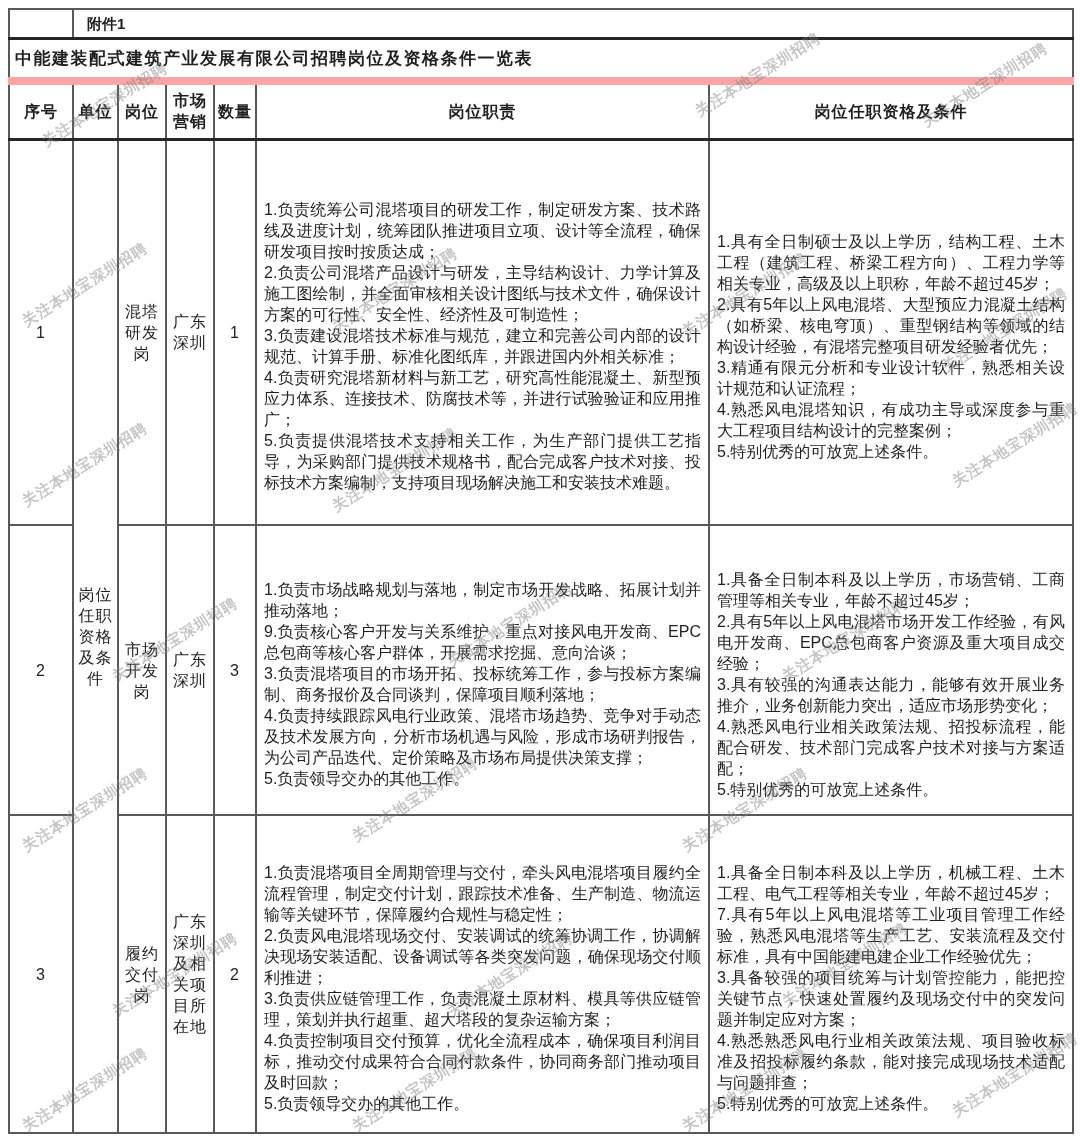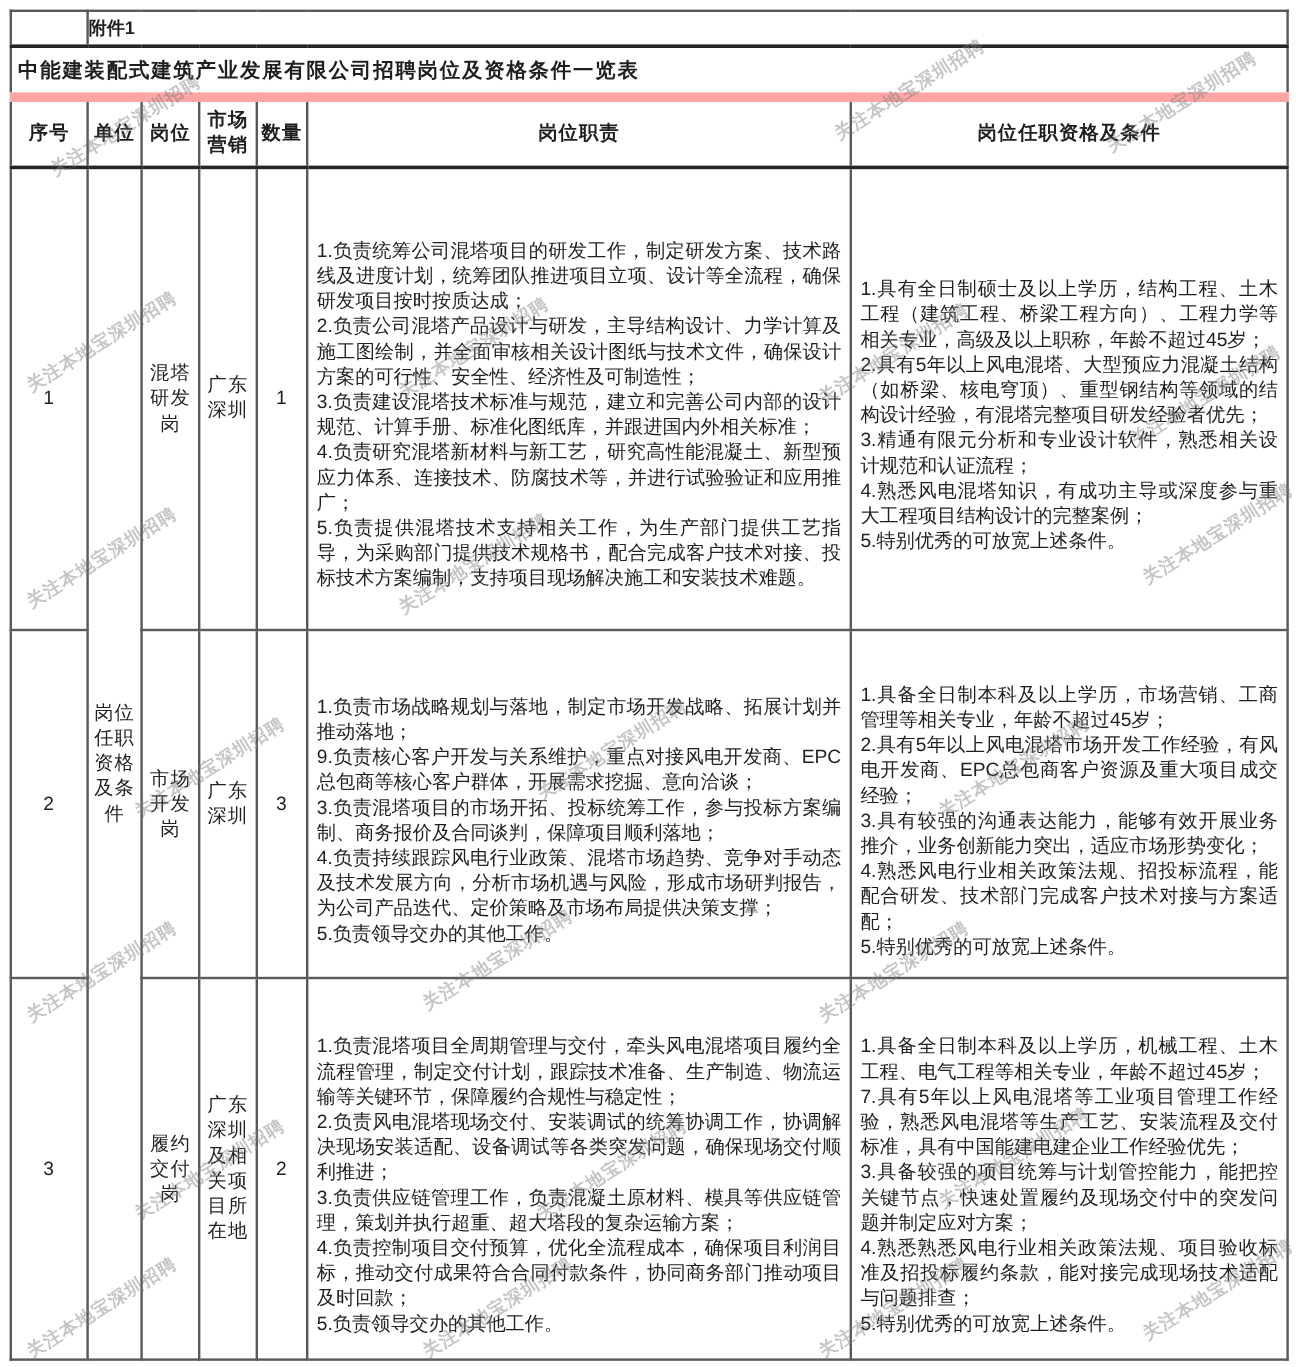--- a/index.html
+++ b/index.html
@@ -23,21 +23,21 @@
     vertical-align:middle;
     padding:2px 5px;
     font-size:16px;
     line-height:21px;
     overflow:hidden;
   }
   tr.attachment-row td{
     border-bottom:3px solid #262626;
     font-weight:bold;
     font-size:15px;
-    padding:2px 0;
+    padding:2px 13px;
   }
   tr.title-row td{
     border-bottom:8px solid #fca5a5;
     text-align:left;
     font-weight:bold;
     font-size:17px;
     letter-spacing:1.5px;
   }
   tr.header-row td{
     border-bottom:3px solid #262626;

